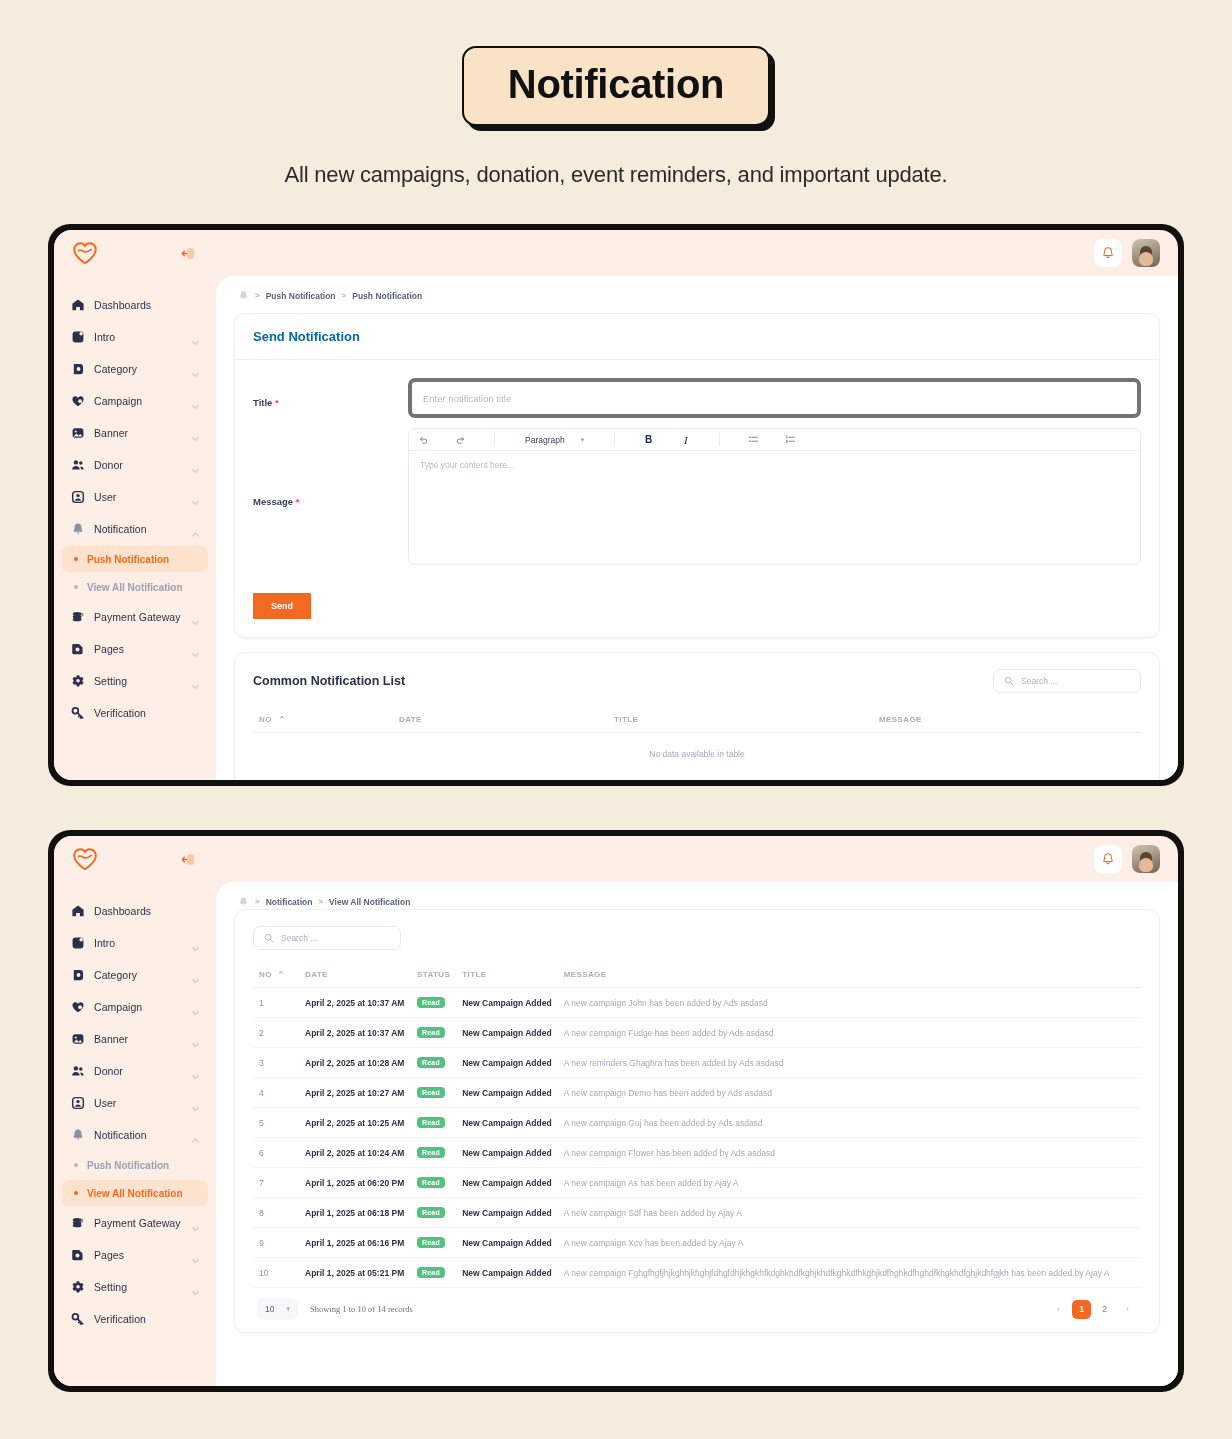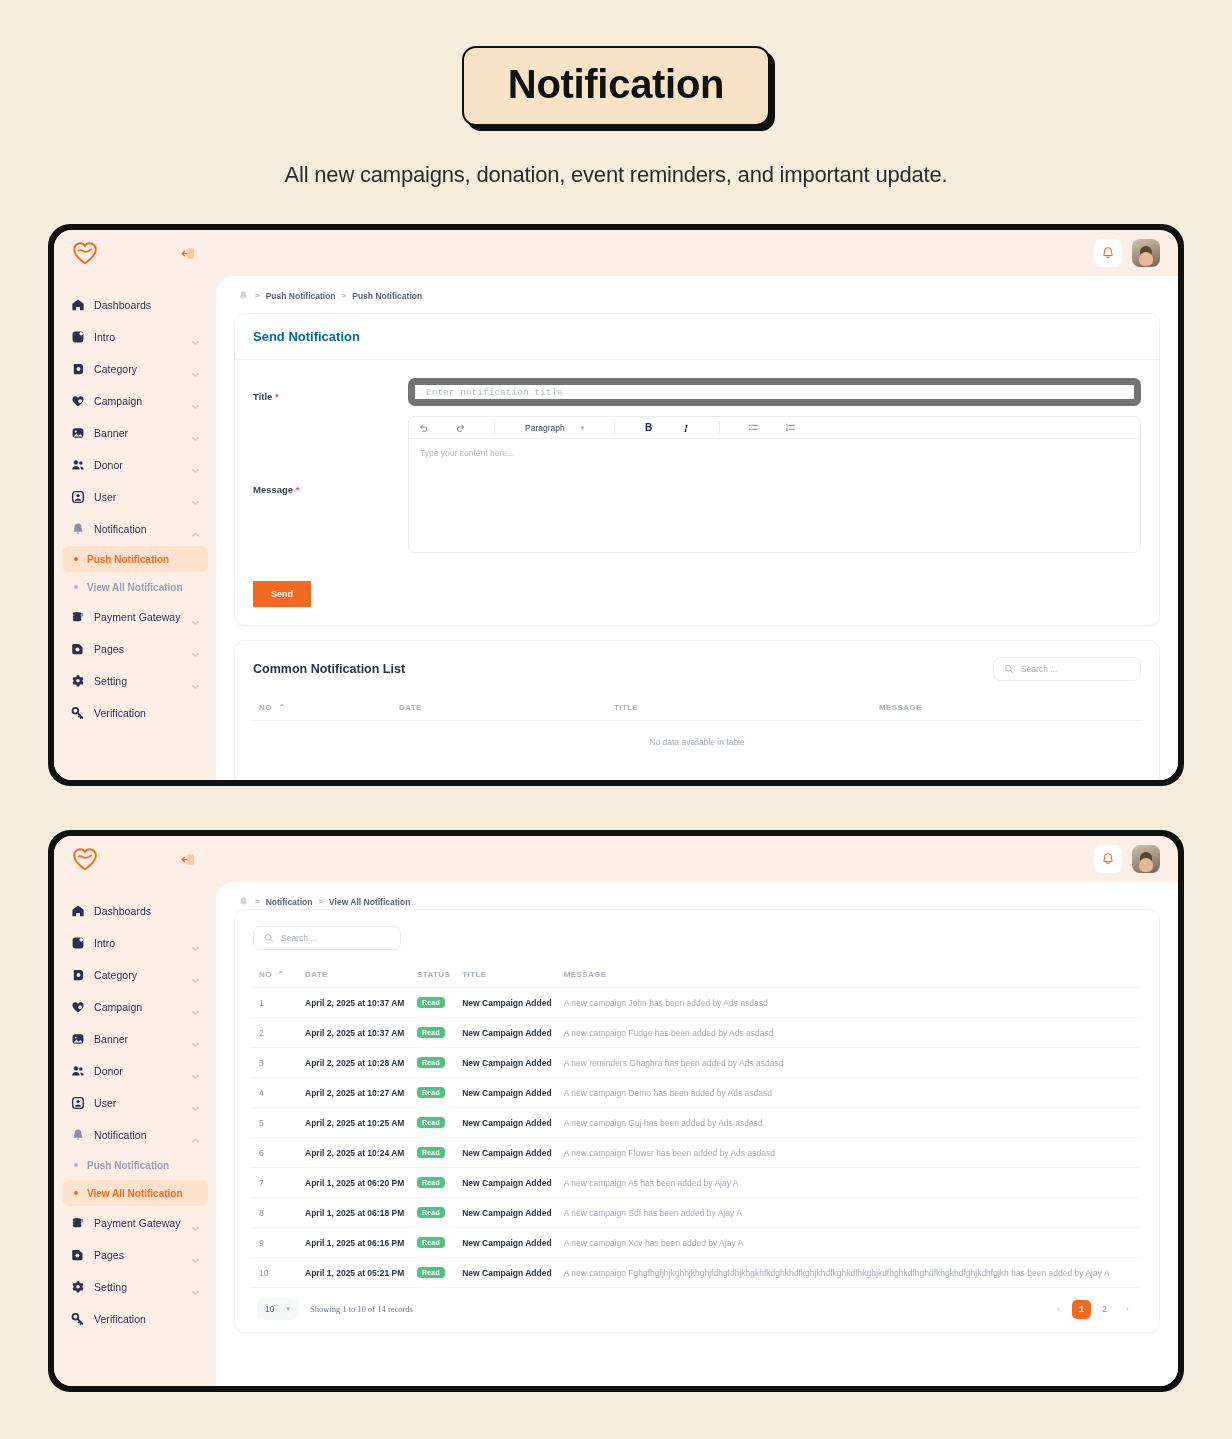--- a/index.html
+++ b/index.html
@@ -200,26 +200,26 @@
     font-size: 9.5px;
     font-weight: 700;
     color: #3b4159;
     padding-top: 9px;
   }
   .req { color: #f1416c; }
   .field { flex: 1; min-width: 0; }
   .text-input {
     width: 100%;
     height: 26px;
-    border: 7px solid #737373;
+    border: 4px solid #737373;
     border-radius: 7px;
-    padding: 7px 11px;
+    padding: 16px 11px;
     font-size: 9.5px;
     color: #b5bac8;
-    font-family: Liberation Mono, monospace;
+    font-family: Liberation Sans, sans-serif;
     outline: none;
     background: #fff;
   }
   .text-input::placeholder { color: #b5bac8; }
 
   .editor {
     border: 1px solid #e8eaf0;
     border-radius: 7px;
     overflow: hidden;
   }

